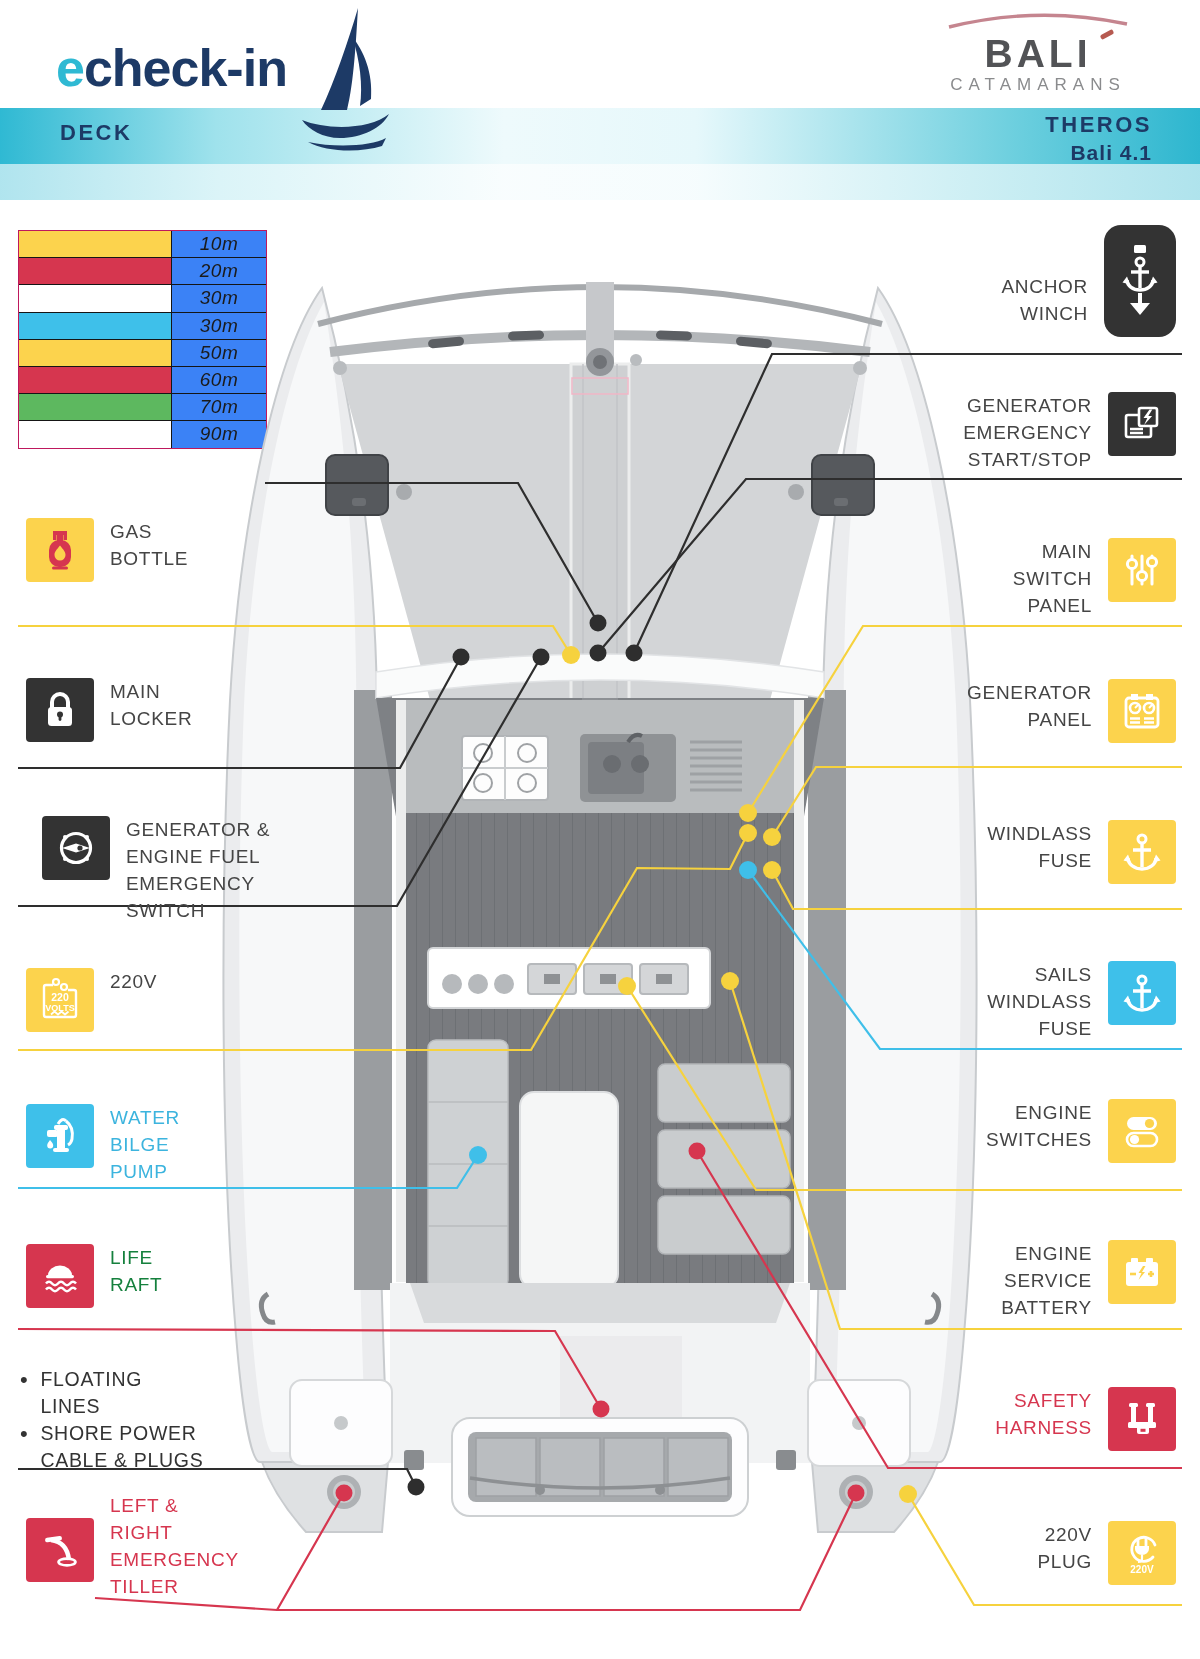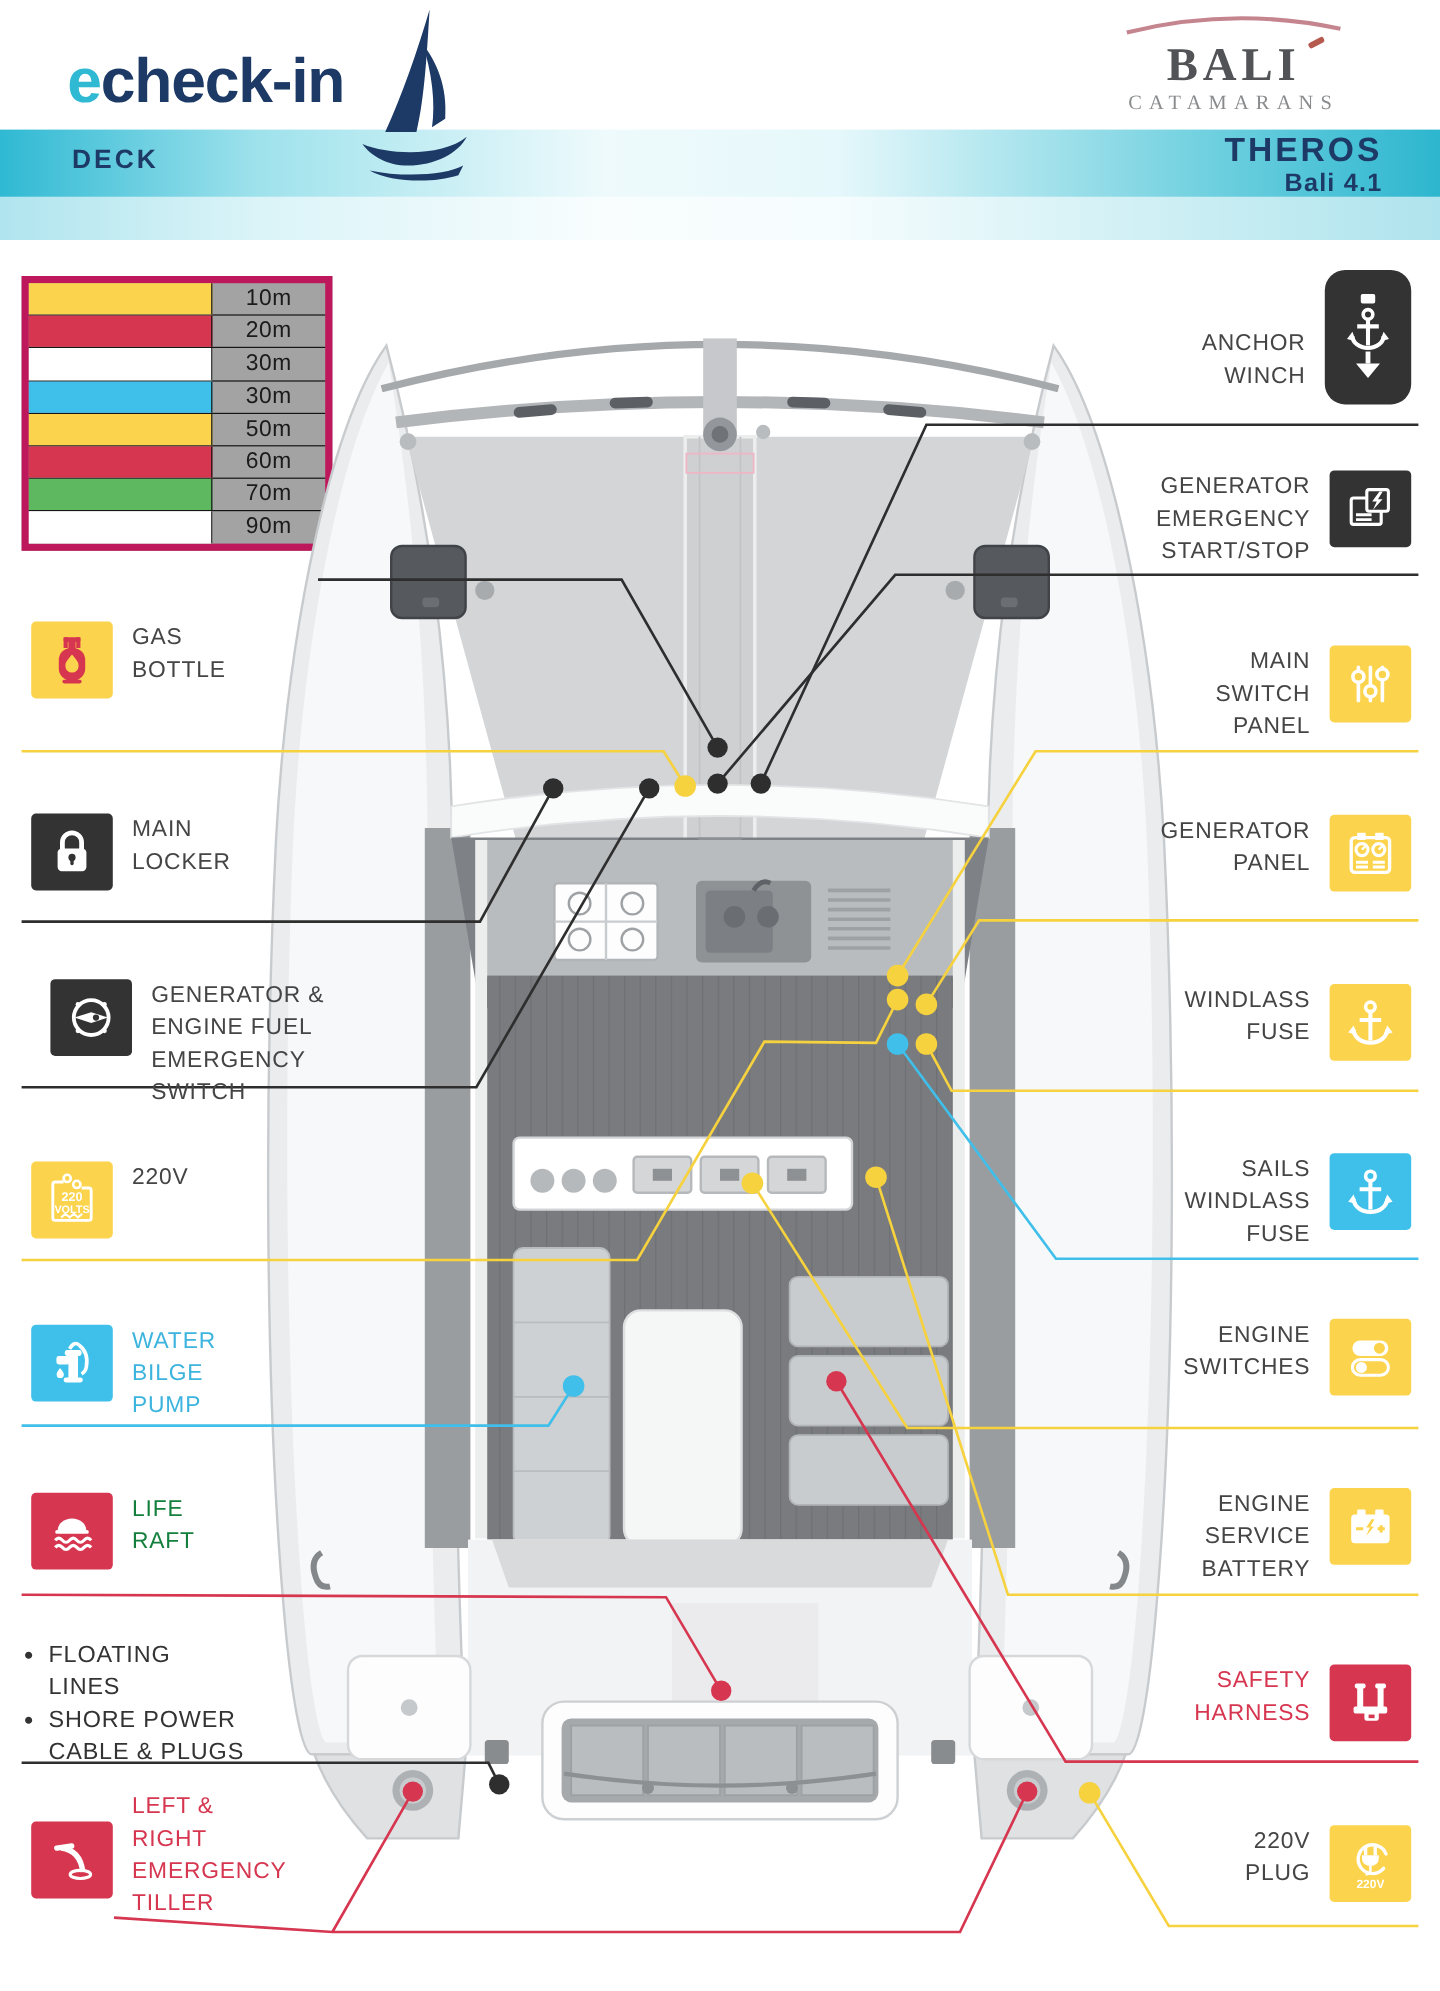--- a/index.html
+++ b/index.html
@@ -8,29 +8,29 @@
   
   .band{position:absolute;left:0;top:108px;width:1200px;height:56px;
         background:linear-gradient(90deg,#2fb9d3 0%,#9fe2ec 18%,#eefafc 42%,#e6f8fb 58%,#6fd0df 84%,#2db6cf 100%);}
   .band-fade{position:absolute;left:0;top:164px;width:1200px;height:36px;opacity:.38;
         background:linear-gradient(90deg,#2fb9d3 0%,#9fe2ec 18%,#eefafc 42%,#e6f8fb 58%,#6fd0df 84%,#2db6cf 100%);}
   .logo-row{position:absolute;left:56px;top:38px;font-weight:bold;font-size:52px;letter-spacing:-1px;z-index:3;}
   .logo-e{color:#2fb9d3;}
   .logo-rest{color:#1d3a66;}
   .sailboat{position:absolute;left:296px;top:6px;z-index:4;}
   .deck-label{position:absolute;left:60px;top:120px;font-size:22px;font-weight:bold;letter-spacing:2.5px;color:#1d3a66;z-index:5;}
-  .bali{position:absolute;right:62px;top:12px;width:220px;text-align:center;z-index:3;font-family:Liberation Serif, serif;}
+  .bali{position:absolute;right:52px;top:12px;width:220px;text-align:center;z-index:3;}
   .bali-name{font-size:39px;font-weight:bold;letter-spacing:4px;color:#525356;position:relative;line-height:40px;}
   .bali-accent{position:absolute;right:34px;top:-2px;width:14px;height:5px;background:#b65a50;transform:rotate(-28deg);border-radius:2px;}
   .bali-sub{font-size:17px;letter-spacing:6px;color:#8a8b8d;margin-top:1px;}
   .boat-id{position:absolute;right:48px;top:111px;text-align:right;color:#1d3a66;z-index:5;}
-  .boat-id .nm{font-size:28px;font-weight:bold;letter-spacing:2.5px;line-height:28px;}
+  .boat-id .nm{font-size:22px;font-weight:bold;letter-spacing:2.5px;line-height:28px;}
   .boat-id .md{font-size:21px;font-weight:bold;letter-spacing:1px;line-height:27px;}
   
-  .lg{position:absolute;left:18px;top:230px;width:247px;border:6px solid #be185d;background:#a3a3a3;}
+  .lg{position:absolute;left:18px;top:230px;width:247px;border:1px solid #be185d;background:#3b82f6;font-style:italic;}
   .lg-row{display:flex;height:26.2px;border-top:1.5px solid #151515;}
   .lg-row:first-child{border-top:none;}
   .lg-swatch{width:152px;border-right:1.5px solid #151515;}
   .lg-label{flex:1;display:flex;align-items:center;justify-content:center;font-size:19px;color:#1b1b1b;letter-spacing:.5px;}
   
   .co{position:absolute;display:flex;gap:16px;align-items:flex-start;z-index:6;}
   .co-label{font-size:19px;line-height:27px;letter-spacing:.7px;color:#454545;white-space:pre-line;}
   .co.right{right:24px;}
   .co.right .co-label{text-align:right;}
   .tile{width:68px;height:64px;border-radius:4px;display:flex;align-items:center;justify-content:center;flex:0 0 auto;}

